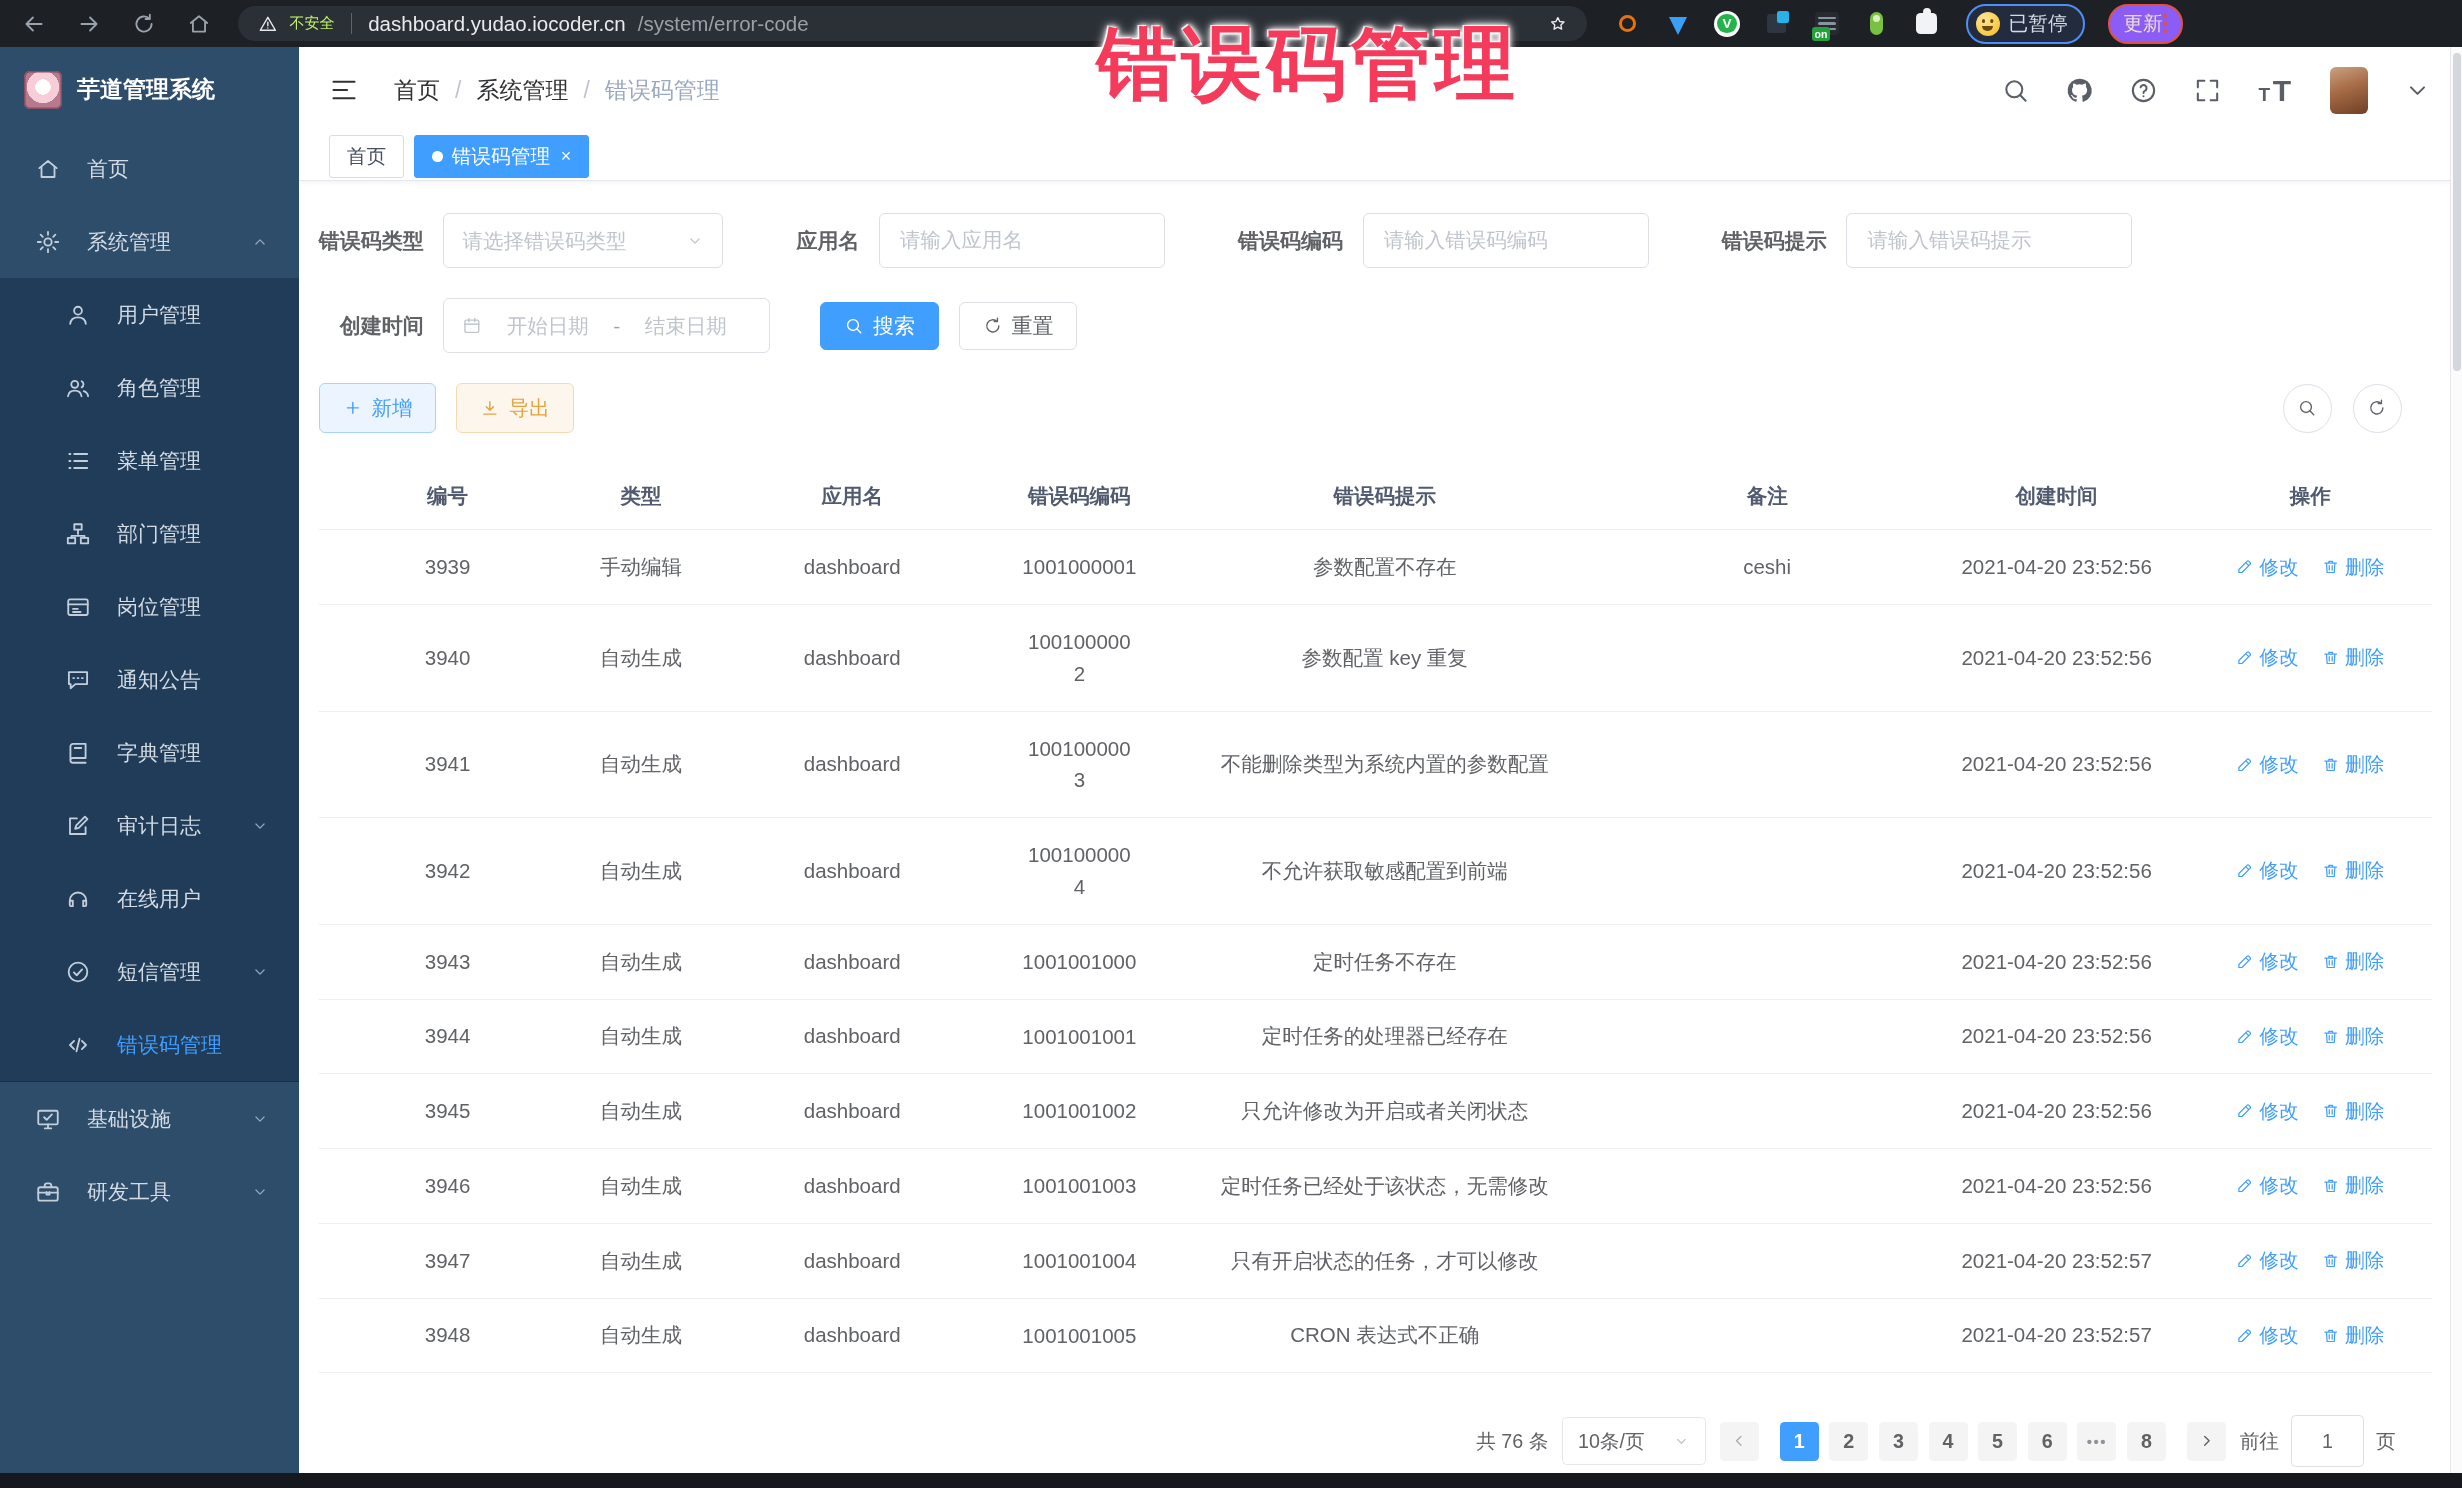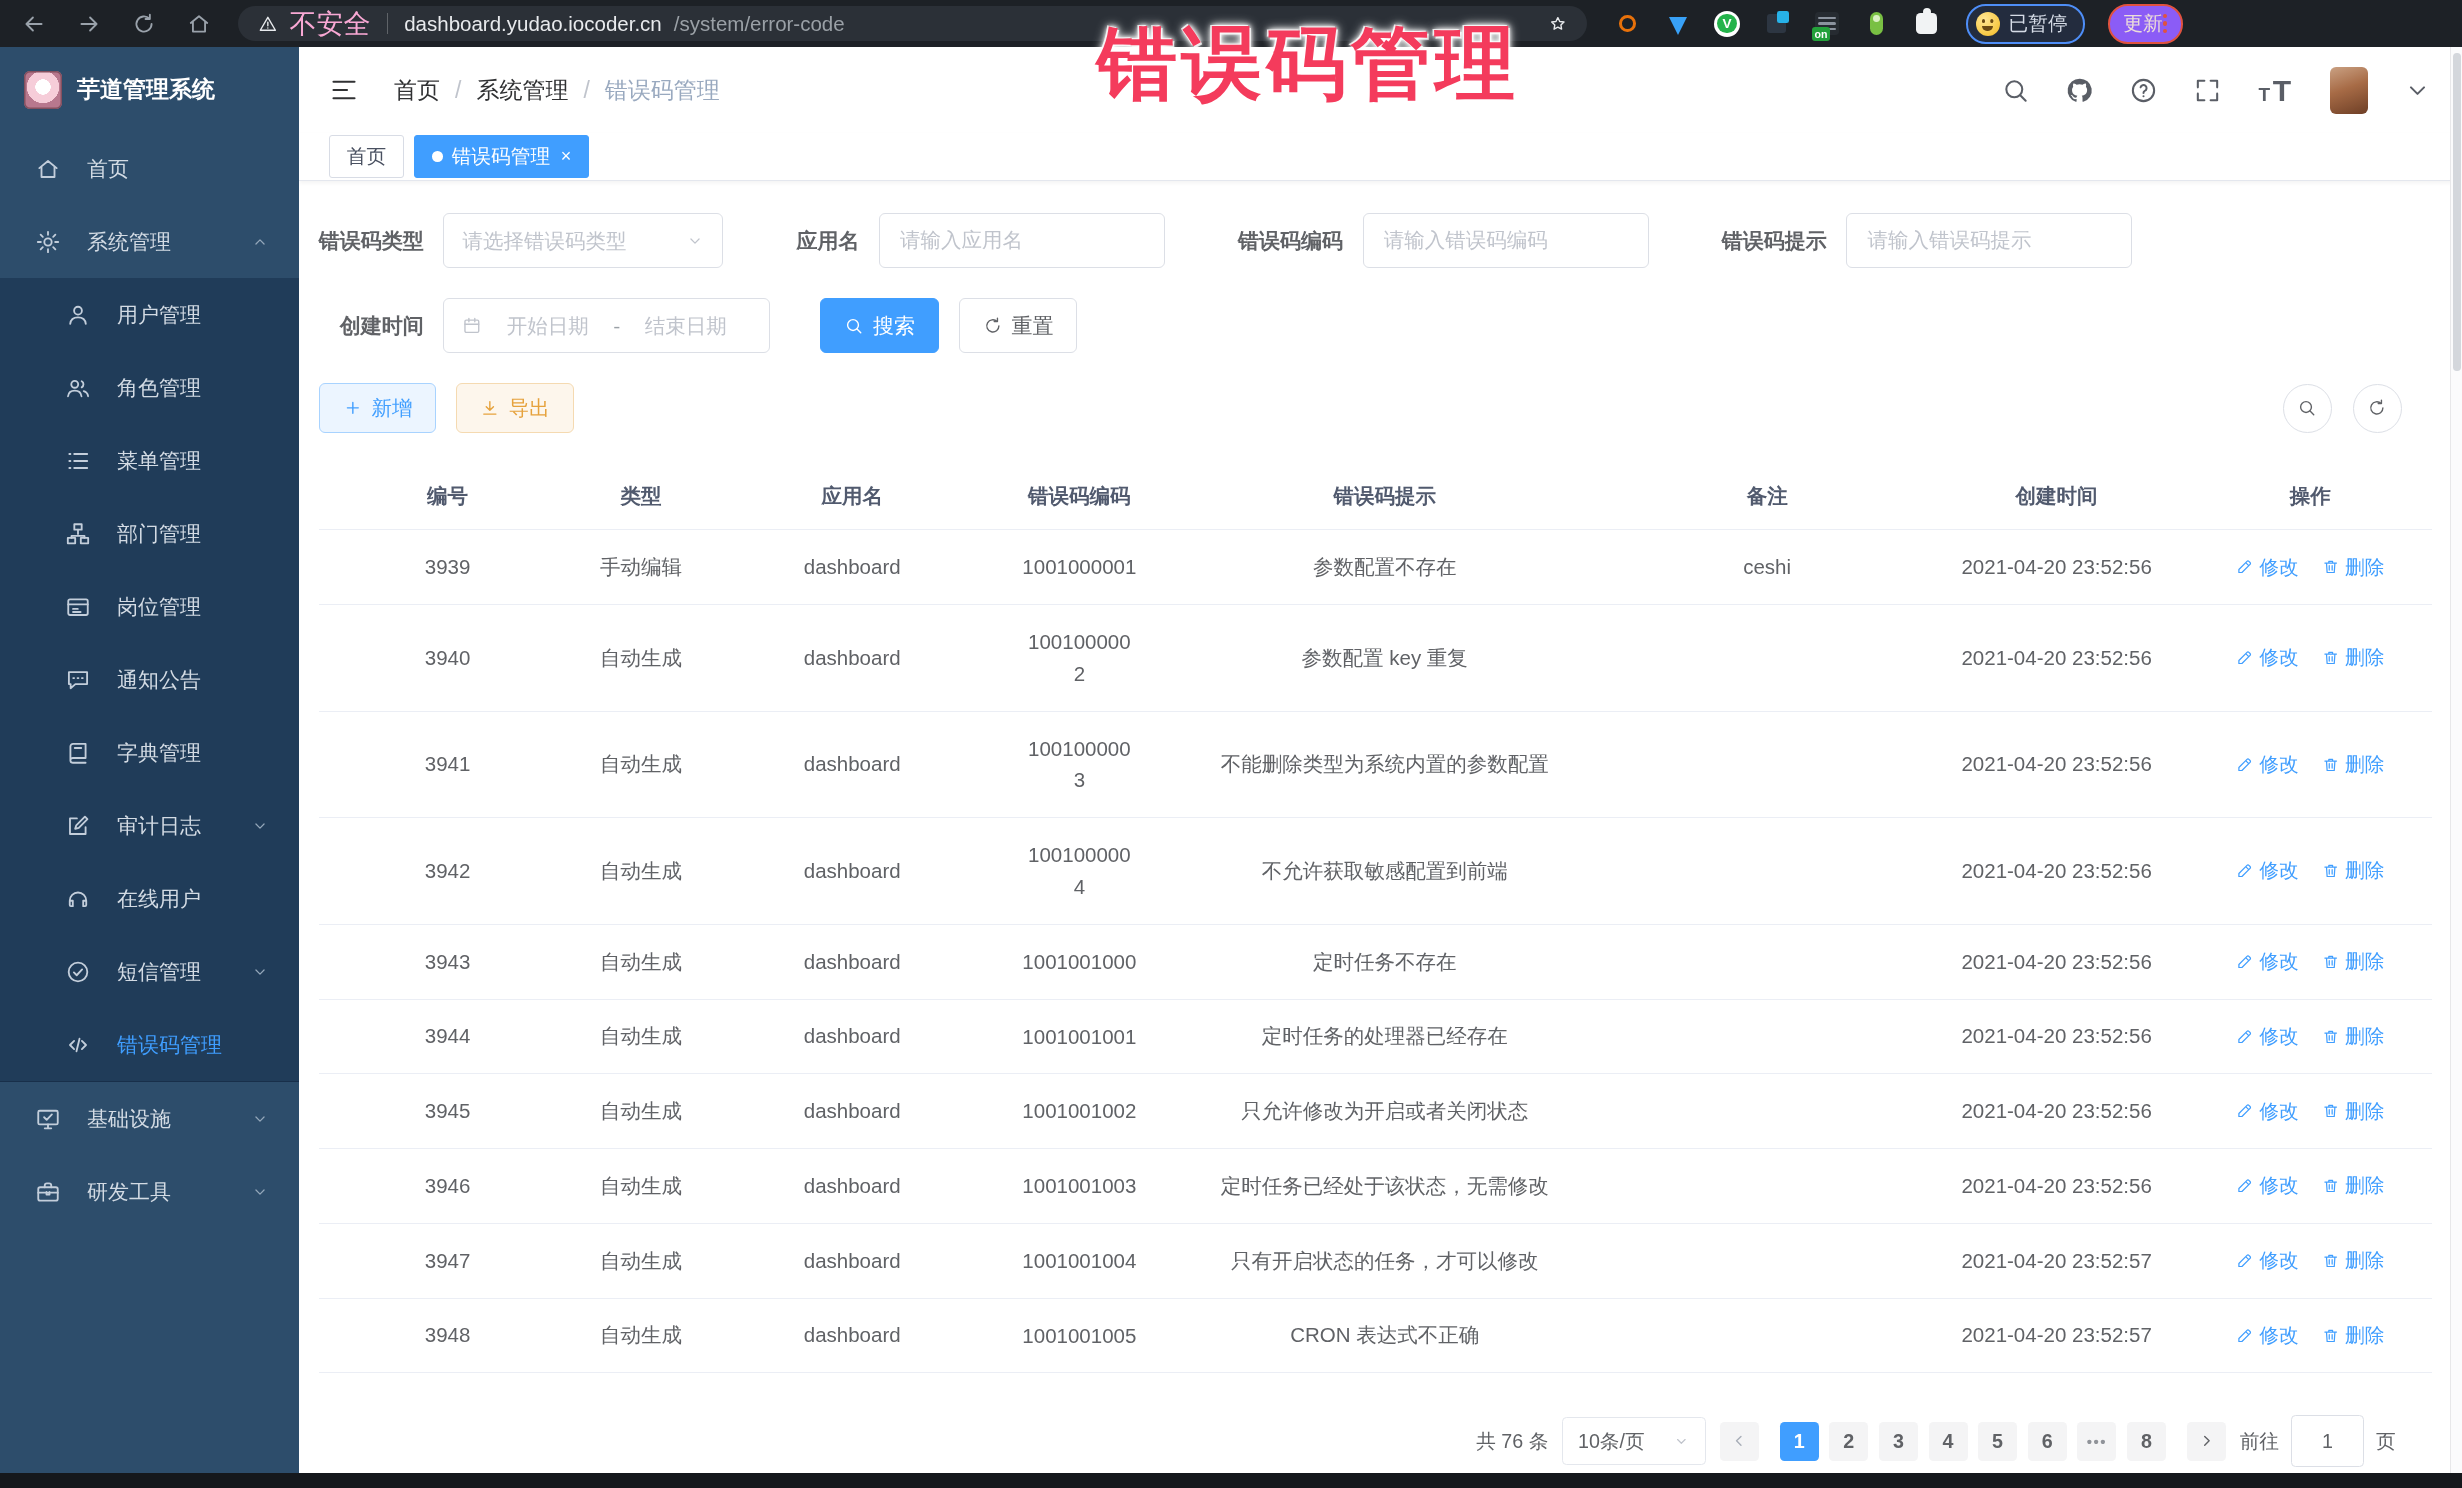--- a/index.html
+++ b/index.html
@@ -9,21 +9,21 @@
   .icn .f{fill:currentColor;stroke:none;}
   .icn text{fill:currentColor;stroke:none;font-weight:bold;font-family:"Liberation Sans",sans-serif;}
   .ic{display:inline-flex;align-items:center;justify-content:center;}
 
   
   .chrome{position:absolute;left:0;top:0;width:100%;height:47px;background:#1d2126;display:flex;align-items:center;padding:0 21px;box-sizing:border-box;z-index:5;}
   .chrome .nav{display:flex;align-items:center;gap:29px;color:#9aa2ab;}
   .chrome .nav .ic{font-size:26px;}
   .urlpill{margin-left:26px;height:35px;border-radius:17.4px;background:#2b3037;display:flex;align-items:center;padding:0 19.7px;gap:12px;min-width:1349px;box-sizing:border-box;}
   .urlpill .ic{font-size:19.7px;color:#e8eaed;}
-  .sec-label{color:#f9a8d4;font-size:27px;}
+  .sec-label{color:#bef264;font-size:15px;}
   .url-div{width:0.8px;height:21px;background:#5f6368;margin:0 4.5px;}
   .url-host{color:#e8eaed;font-size:20.5px;}
   .url-path{color:#9aa0a6;font-size:20.5px;}
   .url-star{margin-left:auto;color:#d7dadd;font-size:23px;}
   .extrow{margin-left:27px;display:flex;align-items:center;gap:23px;}
   .extic{width:27px;height:27px;border-radius:6px;position:relative;display:flex;align-items:center;justify-content:center;}
   .e-ring{border:3.8px solid #e8710a;border-radius:50%;width:16.7px;height:16.7px;box-sizing:border-box;}
   .e-gem{width:0;height:0;border-left:9.8px solid transparent;border-right:9.8px solid transparent;border-top:18px solid #38a1f7;margin-top:4.5px;}
   .e-green{width:26px;height:26px;border-radius:50%;background:#fff;display:flex;align-items:center;justify-content:center;}
   .e-green i{width:19.7px;height:19.7px;border-radius:50%;background:#24b34b;color:#fff;font-style:normal;font-size:13.6px;font-weight:bold;display:flex;align-items:center;justify-content:center;}
@@ -97,21 +97,21 @@
   .ph{color:#c0c4cc;font-size:20.5px;}
   .sel{width:280px;justify-content:space-between;}
   .sel .ic{color:#c0c4cc;font-size:18px;}
   .inp{border:none;outline:none;font-size:20.5px;color:#606266;width:100%;background:transparent;font-family:inherit;}
   .inp::placeholder{color:#c0c4cc;}
   .txt{width:286px;}
   .daterange{width:327px;}
   .daterange .ic{color:#c0c4cc;font-size:19.7px;}
   .daterange .dph{flex:1;text-align:center;}
   .daterange .dsep{color:#9aa0a6;font-size:19.7px;}
-  .btn{height:55px;border-radius:6px;display:inline-flex;align-items:center;justify-content:center;gap:9px;font-size:21px;cursor:pointer;box-sizing:border-box;padding:0 23px;}
+  .btn{height:48px;border-radius:6px;display:inline-flex;align-items:center;justify-content:center;gap:9px;font-size:21px;cursor:pointer;box-sizing:border-box;padding:0 23px;}
   .btn .ic{font-size:19.7px;}
   .btn-primary{background:#409eff;color:#fff;border:0.8px solid #409eff;margin-left:50px;}
   .btn-plain{background:#fff;color:#606266;border:0.8px solid #dcdfe6;margin-left:19.7px;}
   .toolbar{display:flex;align-items:center;margin-top:4.5px;}
   .btn-addl{height:50px;background:#ecf5ff;border:0.8px solid #a8d3ff;color:#409eff;font-size:20.5px;}
   .btn-warnl{height:50px;background:#fdf6ec;border:0.8px solid #f5dab1;color:#e6a23c;font-size:20.5px;margin-left:19.7px;}
   .tb-right{margin-left:auto;display:flex;gap:21px;padding-right:30px;}
   .cbtn{width:47px;height:47px;border-radius:50%;border:0.8px solid #dcdfe6;background:#fff;color:#606266;display:flex;align-items:center;justify-content:center;font-size:19.7px;}
 
   table.grid{width:100%;border-collapse:collapse;margin-top:29px;table-layout:fixed;}

